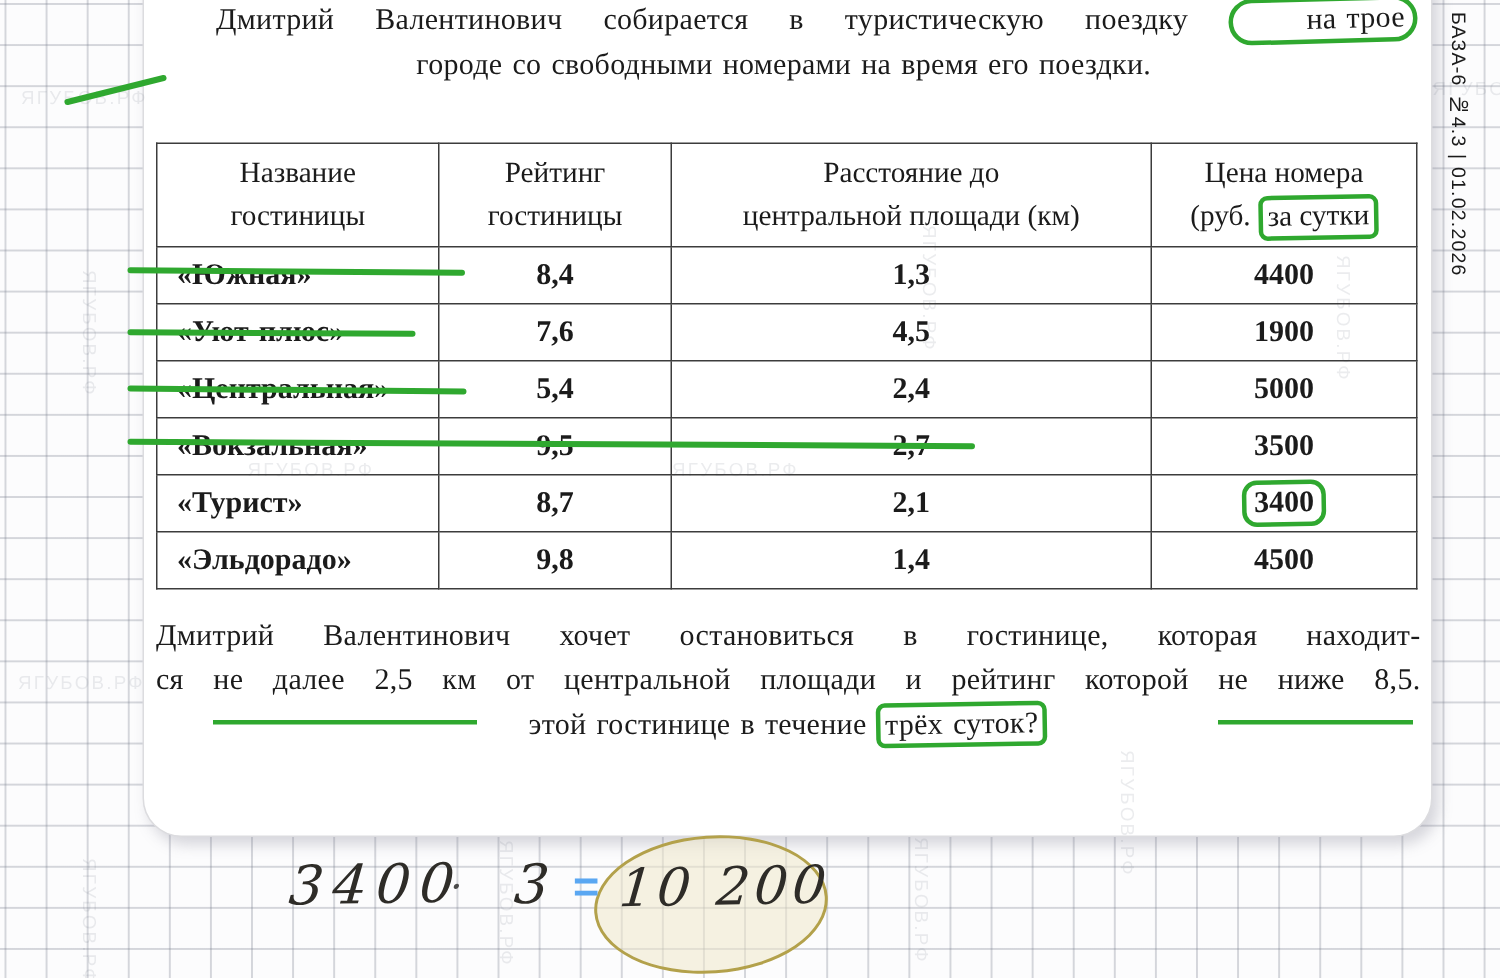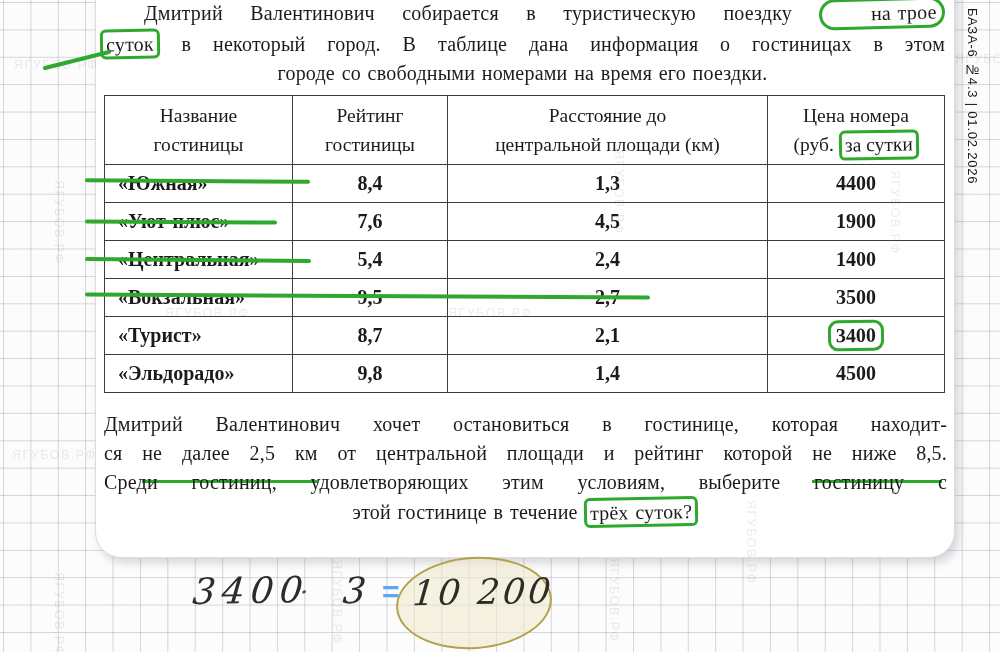--- a/index.html
+++ b/index.html
@@ -87,21 +87,20 @@
 <div class="wm" style="left:448px;top:306px;">ЯГУБОВ.РФ</div>
 <div class="wm v" style="left:888px;top:170px;">ЯГУБОВ.РФ</div>
 <div class="wm" style="left:955px;top:52px;">ЯГУБОВ.РФ</div>
 <div class="wm v" style="left:744px;top:500px;">ЯГУБОВ.РФ</div>
 <div class="wm v" style="left:612px;top:150px;">ЯГУБОВ.РФ</div>
 
 <div class="side-label">БАЗА-6 №4.3 | 01.02.2026</div>
 
 <div class="para p1">
   <div class="jline ind"><span>Дмитрий Валентинович собирается в туристическую поездку </span><span class="gbox oval"><span>на трое</span></span></div>
-  <div class="jline"><span class="gbox small"><span>суток</span></span><span> в некоторый город. В таблице дана информация о гостиницах в этом</span></div>
   <div class="lline"><span>городе со свободными номерами на время его поездки.</span></div>
 </div>
 
 <table class="tbl">
   <colgroup>
       <col style="width:188px">
       <col style="width:155px">
       <col style="width:320px">
       <col style="width:177px">
     </colgroup>
@@ -121,21 +120,21 @@
   <tr>
     <td class="nm">«Уют-плюс»</td>
     <td>7,6</td>
     <td>4,5</td>
     <td>1900</td>
   </tr>
   <tr>
     <td class="nm">«Центральная»</td>
     <td>5,4</td>
     <td>2,4</td>
-    <td>1400</td>
+    <td>5000</td>
   </tr>
   <tr>
     <td class="nm">«Вокзальная»</td>
     <td>9,5</td>
     <td>2,7</td>
     <td>3500</td>
   </tr>
   <tr>
     <td class="nm">«Турист»</td>
     <td>8,7</td>
@@ -153,21 +152,20 @@
 
 <div class="gline" style="left:85px;top:179px;width:225px;transform:rotate(.4deg);"></div>
 <div class="gline" style="left:85px;top:220px;width:192px;transform:rotate(.3deg);"></div>
 <div class="gline" style="left:85px;top:258px;width:226px;transform:rotate(.5deg);"></div>
 <div class="gline" style="left:85px;top:294px;width:565px;transform:rotate(.3deg);"></div>
 <div class="gline" style="left:42px;top:58px;width:70px;transform:rotate(-14deg);"></div>
 
 <div class="para p2">
   <div class="jline"><span>Дмитрий Валентинович хочет остановиться в гостинице, которая находит-</span></div>
   <div class="jline"><span>ся </span><span class="gu">не далее 2,5 км</span><span> от центральной площади и рейтинг которой </span><span class="gu">не ниже 8,5</span><span>.</span></div>
-  <div class="jline"><span>Среди гостиниц, удовлетворяющих этим условиям, выберите гостиницу с</span></div>
   <div class="lline"><span>этой гостинице в течение </span><span class="gbox small"><span>трёх суток?</span></span></div>
 </div>
 
 <div class="ans-oval"></div>
 <div class="hw" style="left:193px;top:570px;font-size:36px;letter-spacing:6px;">3400</div>
 <div class="hw" style="left:300px;top:577px;font-size:26px;color:#4a4a4a;">·</div>
 <div class="hw" style="left:343px;top:570px;font-size:36px;">3</div>
 <div class="hw-eq" style="left:382px;top:575px;font-size:30px;">=</div>
 <div class="hw" style="left:413px;top:572px;font-size:35px;letter-spacing:3px;">10 200</div>
 

